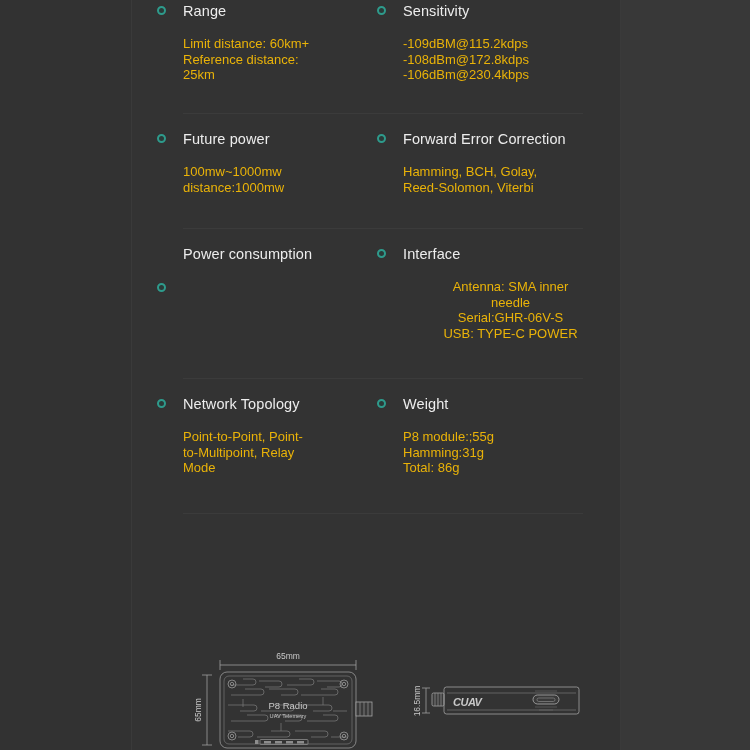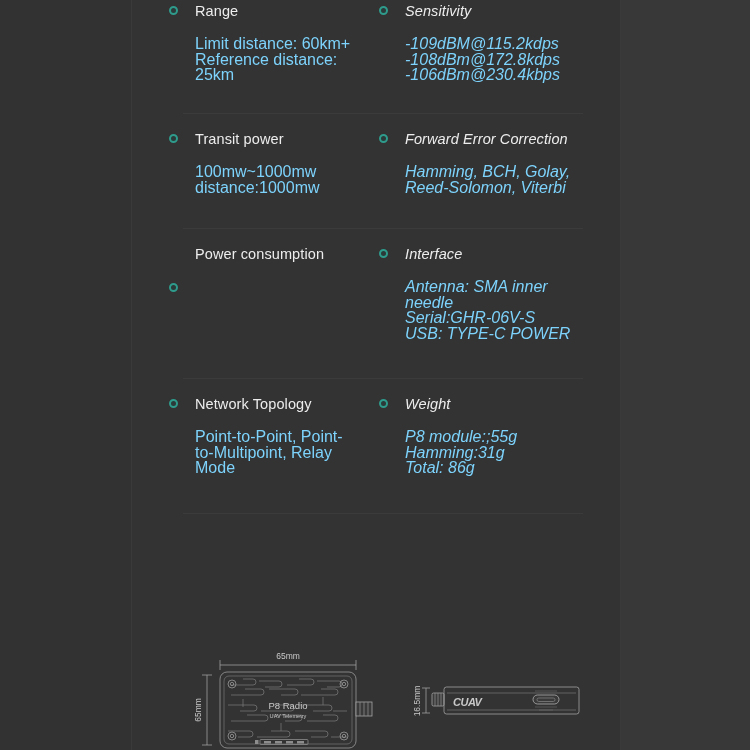--- a/index.html
+++ b/index.html
@@ -53,24 +53,23 @@
   .divider {
     position: absolute;
     left: 52px;
     width: 400px;
     height: 1px;
     background: #3b3b3b;
   }
   .col {
     position: absolute;
     top: 0;
-    margin-left: 12px;
   }
   .col.c1 { left: 52px;  width: 160px; }
-  .col.c2 { left: 262px; width: 215px; font-style: italic; }
+  .col.c2 { left: 272px; width: 215px; }
 
   .head-line {
     position: relative;
     height: 22px;
     display: flex;
     align-items: center;
   }
   .bullet {
     position: absolute;
     left: -26px;
@@ -84,23 +83,23 @@
   }
   .bullet.low { top: 40px; }
   .head {
     font-size: 14.5px;
     color: #ededed;
     letter-spacing: .1px;
     white-space: nowrap;
   }
   .body {
     margin-top: 14px;
-    font-size: 16px;
+    font-size: 13px;
     line-height: 15.5px;
-    color: #7dd3fc;
+    color: #eab308;
     white-space: pre-line;
   }
 
   
   #drawings {
     position: absolute;
     left: 131px;
     top: 635px;
     width: 489px;
     height: 132px;
@@ -139,35 +138,35 @@
           </div>
           <div class="body">-109dBM@115.2kdps
 -108dBm@172.8kdps
 -106dBm@230.4kbps</div>
         </div>
       </div>
       <div class="spec-row" style="top: 128px; height: 115px;">
         <div class="col c1">
           <div class="head-line">
             <span class="bullet"></span>
-            <span class="head">Transit power</span>
+            <span class="head">Future power</span>
           </div>
           <div class="body">100mw~1000mw
 distance:1000mw</div>
         </div>
         <div class="col c2">
           <div class="head-line">
             <span class="bullet"></span>
             <span class="head">Forward Error Correction</span>
           </div>
           <div class="body">Hamming, BCH, Golay,
 Reed-Solomon, Viterbi</div>
         </div>
       </div>
-      <div class="spec-row" style="top: 243px; height: 150px;">
+      <div class="spec-row" style="top: 243px; height: 150px; text-align: center;">
         <div class="col c1">
           <div class="head-line">
             <span class="bullet low"></span>
             <span class="head">Power consumption</span>
           </div>
         </div>
         <div class="col c2">
           <div class="head-line">
             <span class="bullet"></span>
             <span class="head">Interface</span>

